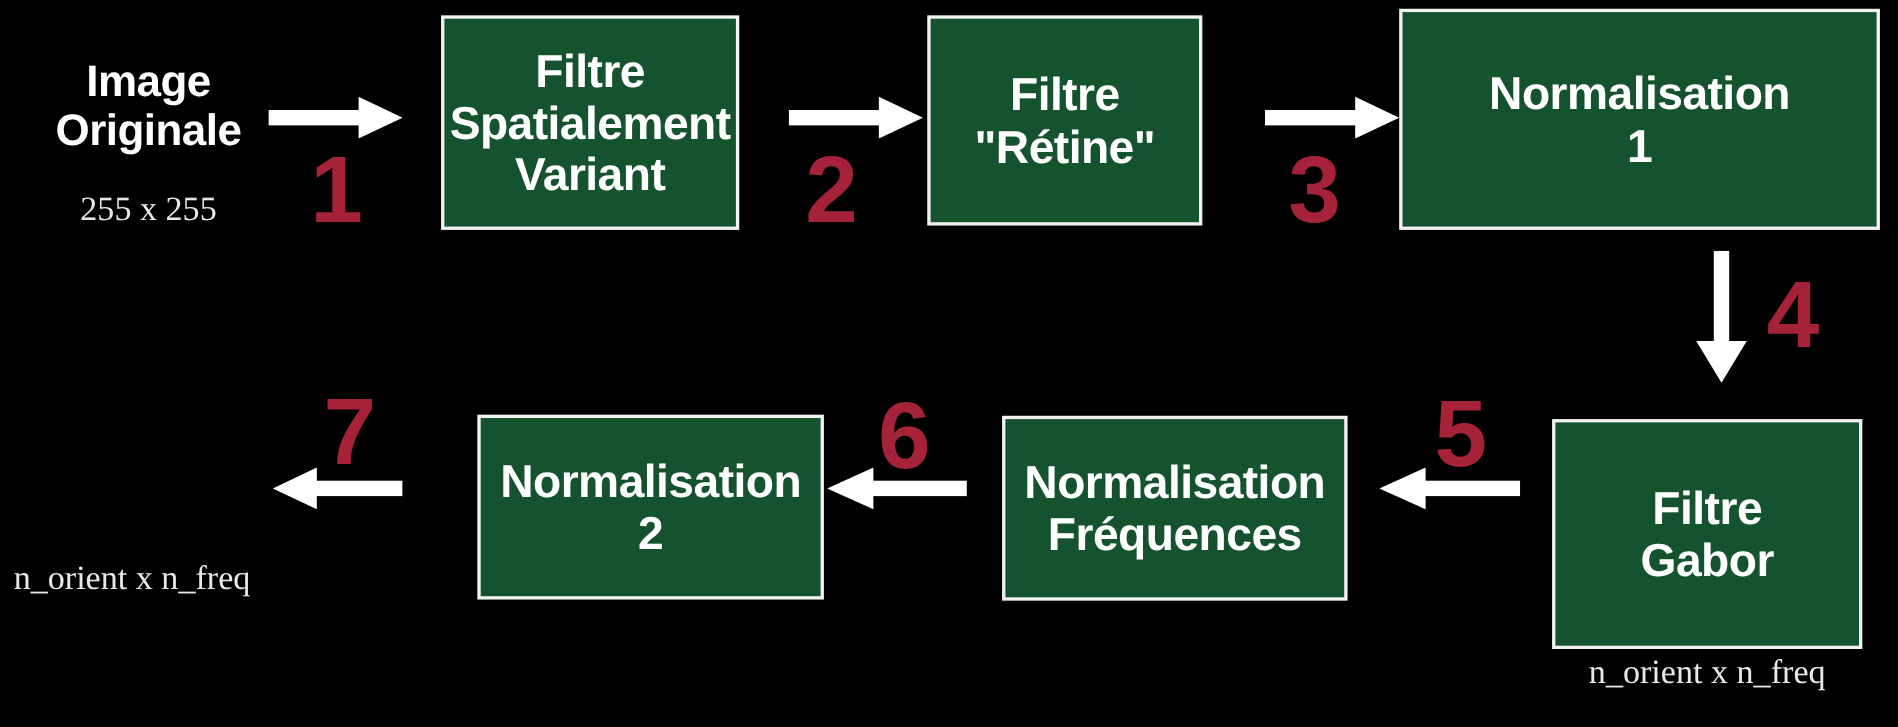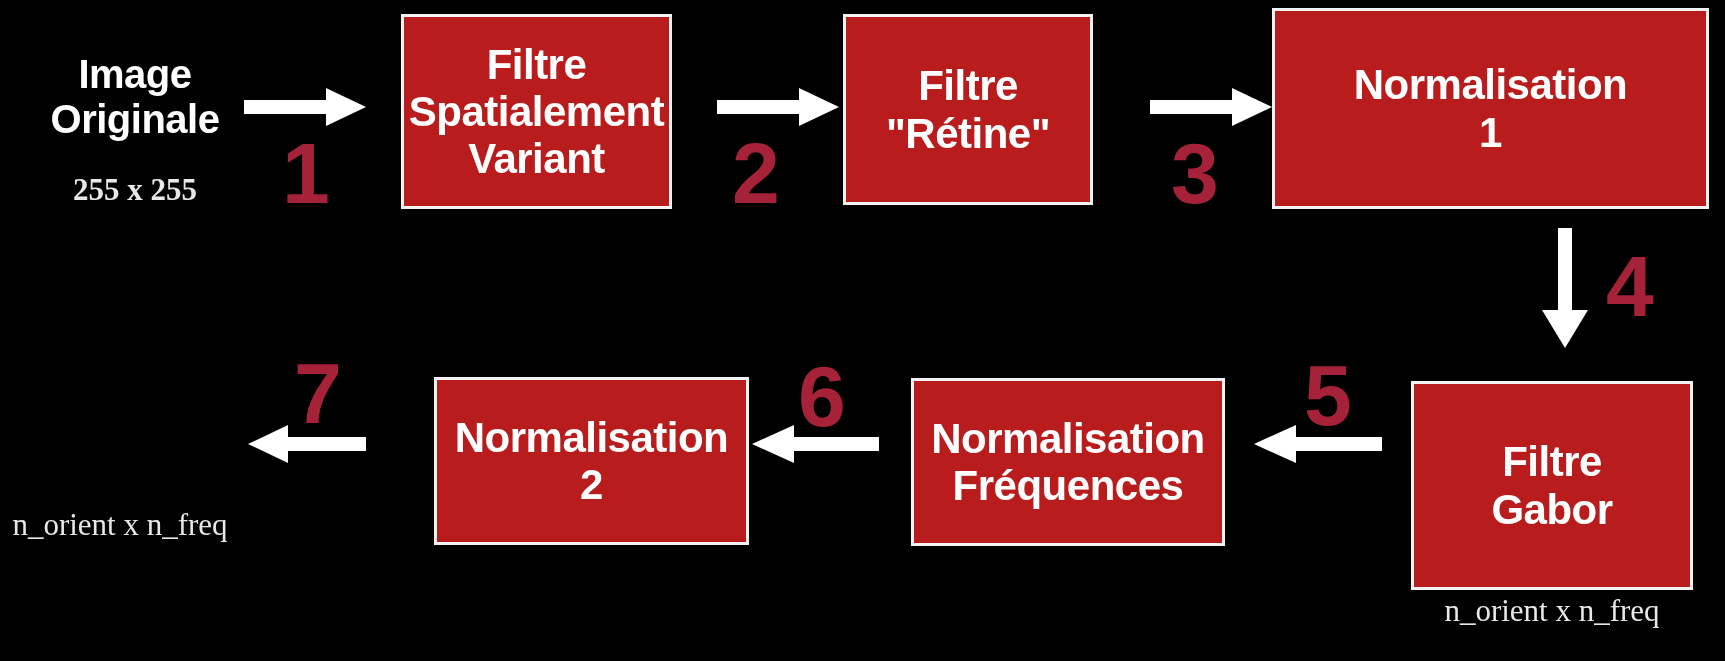--- a/index.html
+++ b/index.html
@@ -15,21 +15,21 @@
     width: 1725px;
     height: 661px;
     background: #000000;
     overflow: hidden;
   }
   
   .node-box {
     position: absolute;
     box-sizing: border-box;
     border: 3px solid #f2f2f2;
-    background: #b91c1c;
+    background: #14532d;
     display: flex;
     align-items: center;
     justify-content: center;
     text-align: center;
   }
   .node-label {
     color: #ffffff;
     font-family: "Liberation Sans", sans-serif;
     font-weight: bold;
     font-size: 42px;
@@ -76,21 +76,21 @@
   }
   .arrow svg { display: block; }
 </style>
 </head>
 <body>
 
 <div id="canvas">
 
   <div class="plain-label" style="left:10px; top:52px; width:250px;">Image
 Originale</div>
-  <div class="caption" style="left:10px; top:173px; width:250px;font-weight:bold;">255 x 255</div>
+  <div class="caption" style="left:10px; top:173px; width:250px;">255 x 255</div>
 
   <div class="arrow" style="left:244px; top:88px;">
     <svg width="122" height="38" viewBox="0 0 122 38">
       <rect x="0" y="12" width="88" height="14" fill="#ffffff"></rect>
       <polygon points="82,0 122,19 82,38" fill="#ffffff"></polygon>
     </svg>
   </div>
   <div class="step-num" style="left:266px; top:130px; width:80px;">1</div>
 
   <div class="node-box" style="left:401px; top:14px; width:271px; height:195px;">

